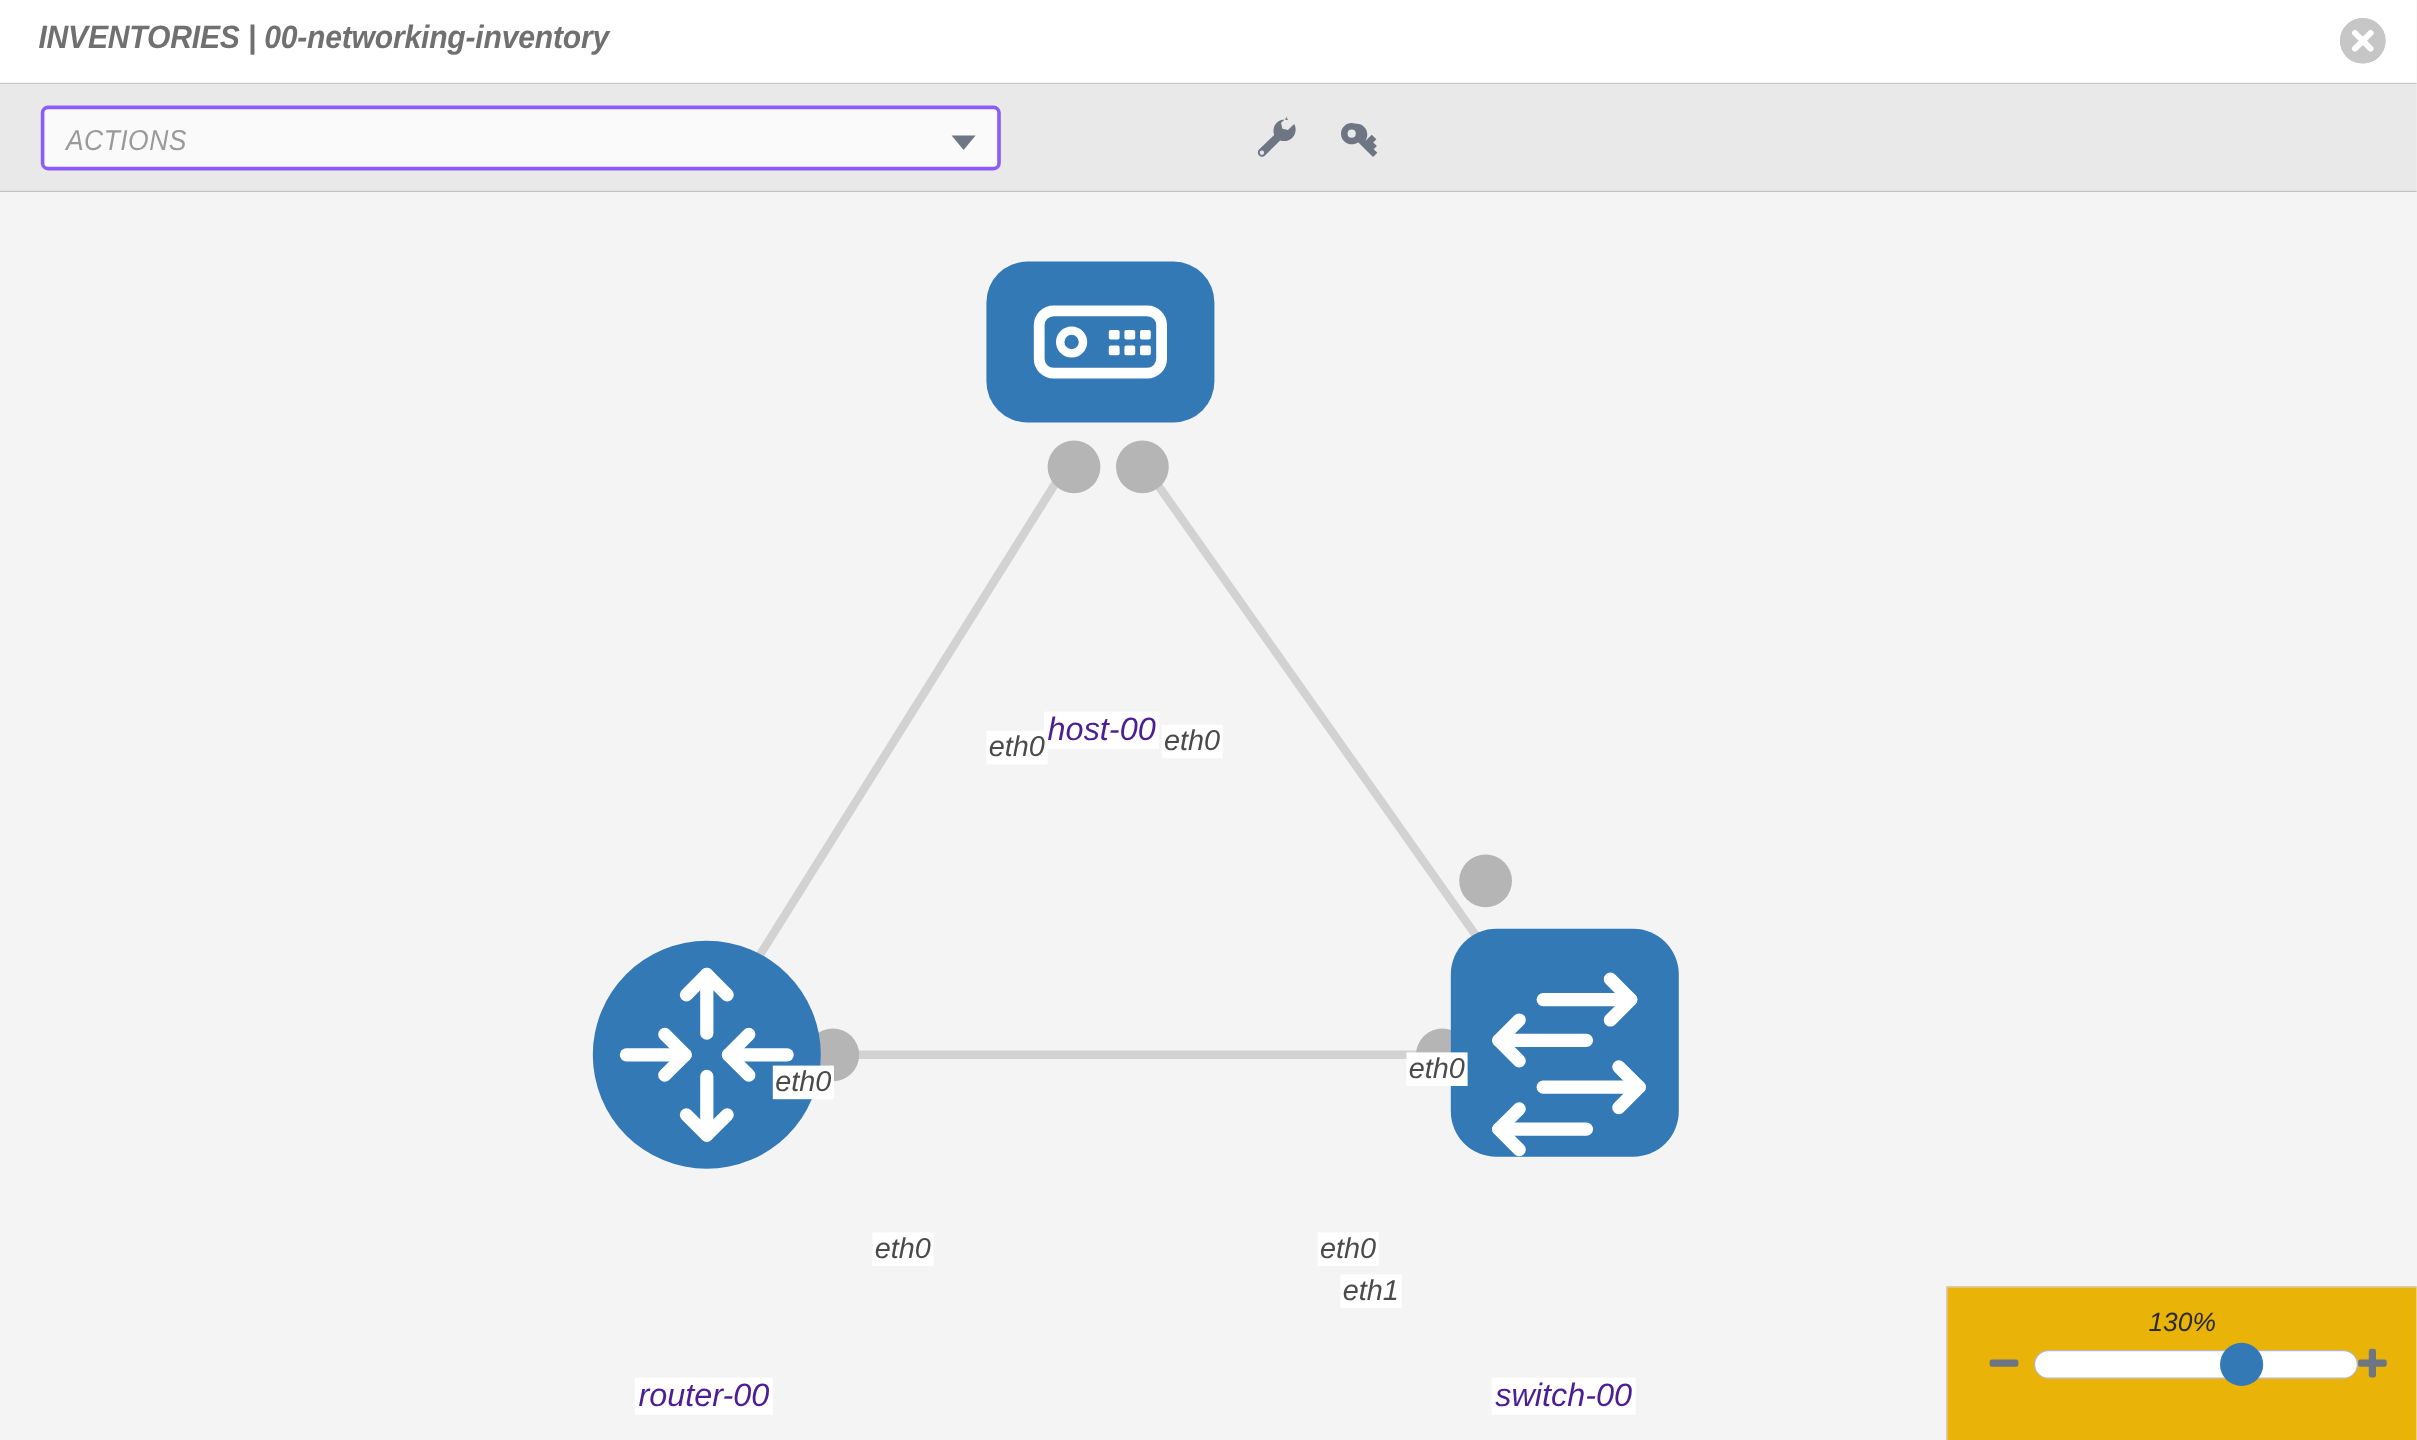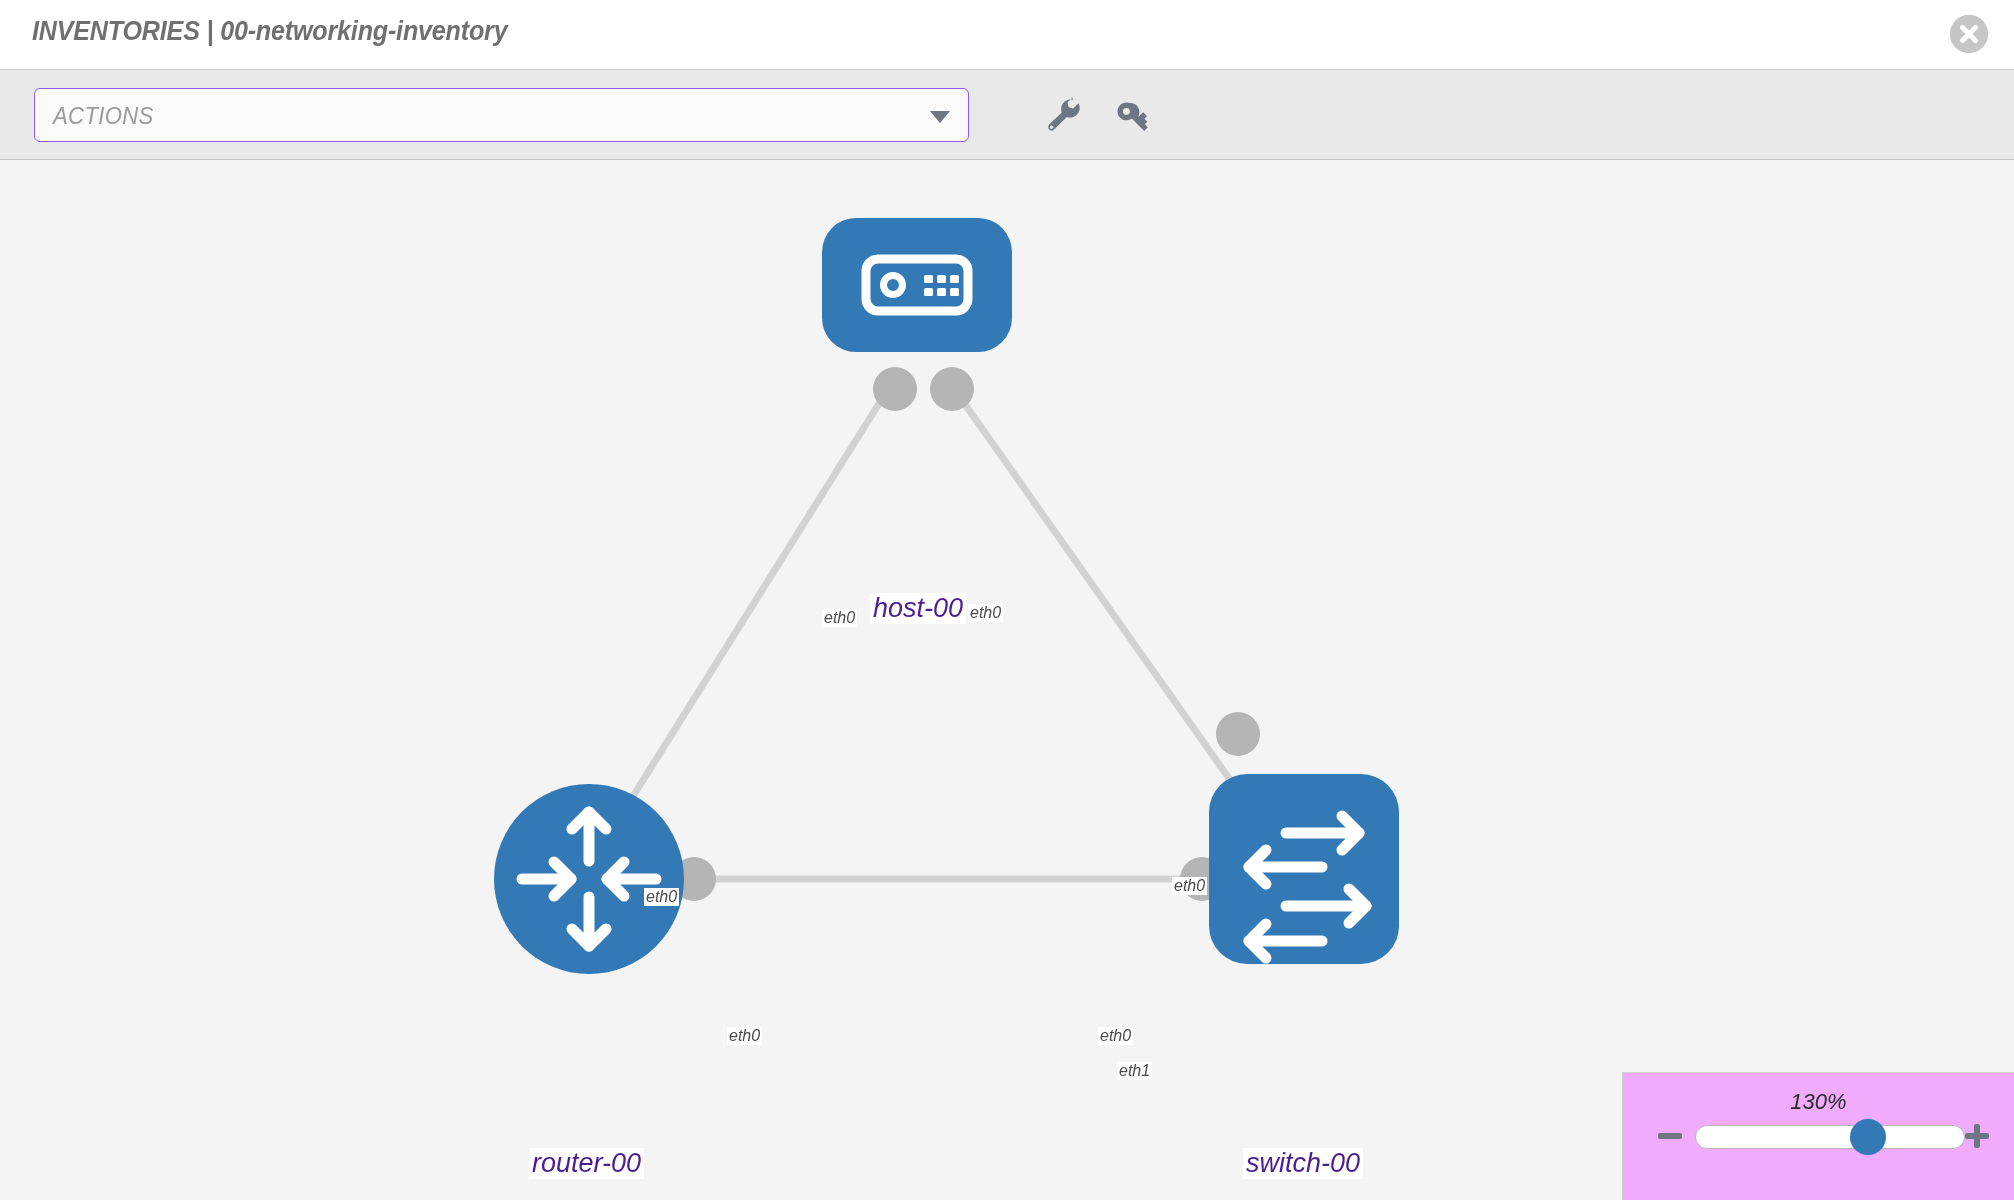--- a/index.html
+++ b/index.html
@@ -61,24 +61,24 @@
     width: 2014px;
     height: 90px;
     background: #e9e9e9;
     border-bottom: 1px solid #c2c2c2;
     box-sizing: border-box;
   }
   .actions-select {
     position: absolute;
     left: 34px;
     top: 18px;
-    width: 935px;
+    width: 800px;
     height: 54px;
     background: #fafafa;
-    border: 1px solid #8b5cf6;
+    border: 3px solid #8b5cf6;
     border-radius: 6px;
     box-sizing: border-box;
     cursor: pointer;
   }
   .actions-select .label {
     position: absolute;
     left: 18px;
     top: 13px;
     font-size: 24px;
     color: #9a9a9a;
@@ -143,36 +143,36 @@
     position: absolute;
     font-size: 27px;
     color: #4c1d95;
     background: #ffffff;
     padding: 0 3px;
     white-space: nowrap;
     line-height: 1.15;
   }
   .iface-label {
     position: absolute;
-    font-size: 16px;
+    font-size: 24px;
     color: #4a4a4a;
     background: #ffffff;
     padding: 0 2px;
     white-space: nowrap;
     line-height: 1.15;
   }
 
   
   .zoom-panel {
     position: absolute;
     right: 0;
     bottom: 0;
     width: 392px;
     height: 128px;
-    background: #f0abfc;
+    background: #eab308;
     border: 1px solid #d0d0d0;
     border-right: none;
     border-bottom: none;
     box-sizing: border-box;
     margin-left: 28px;
   }
   .zoom-value {
     position: absolute;
     top: 16px;
     left: 0;

